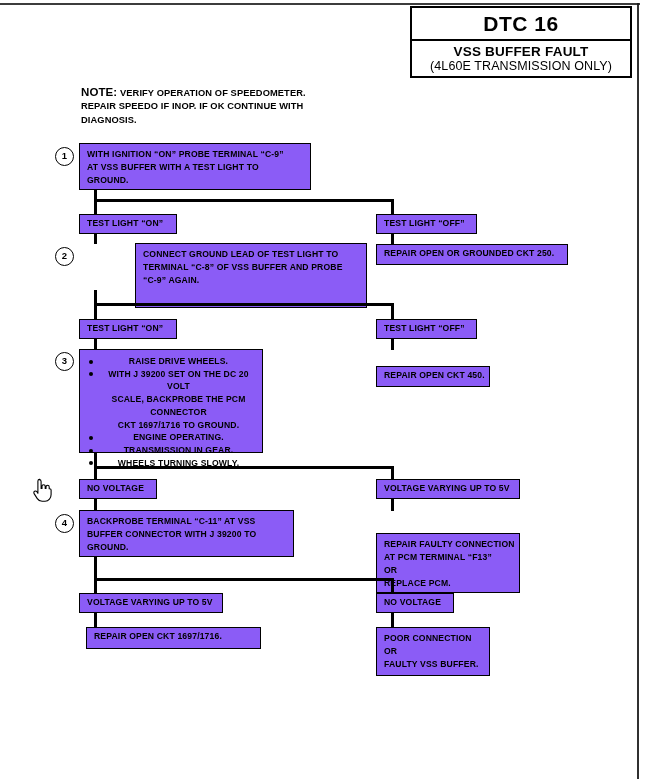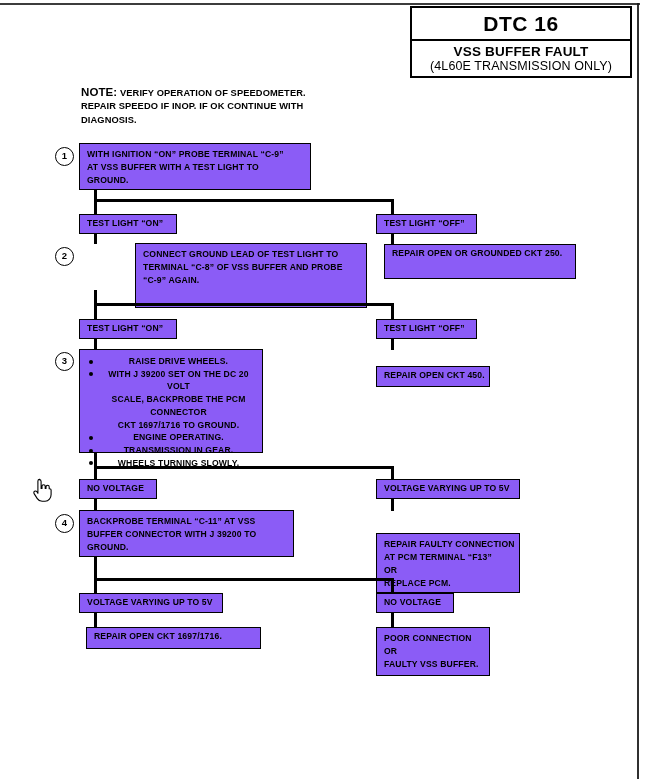--- a/index.html
+++ b/index.html
@@ -192,21 +192,21 @@
   <div class="vline" style="left:94px; top:234px; height:10px;"></div>
   <div class="vline" style="left:391px; top:234px; height:10px;"></div>
 
   <div class="step-num" style="left:55px; top:247px;">2</div>
   <div class="box" style="left:95px; top:243px; width:232px; height:65px;margin-left:40px;">
     <span class="ln">CONNECT GROUND LEAD OF TEST LIGHT TO</span>
     <span class="ln">TERMINAL “C-8” OF VSS BUFFER AND PROBE</span>
     <span class="ln">“C-9” AGAIN.</span>
   </div>
 
-  <div class="box small" style="left:384px; top:244px; width:192px; height:35px;">
+  <div class="box small" style="left:376px; top:244px; width:192px; height:21px;">
     <span class="ln">REPAIR OPEN OR GROUNDED CKT 250.</span>
   </div>
 
   <div class="vline" style="left:94px; top:290px; height:14px;"></div>
   <div class="hline" style="left:94px; top:303px; width:300px;"></div>
   <div class="vline" style="left:94px; top:303px; height:17px;"></div>
   <div class="vline" style="left:391px; top:303px; height:17px;"></div>
 
   <div class="box small" style="left:79px; top:319px; width:98px; height:20px;">
     <span class="ln">TEST LIGHT “ON”</span>

